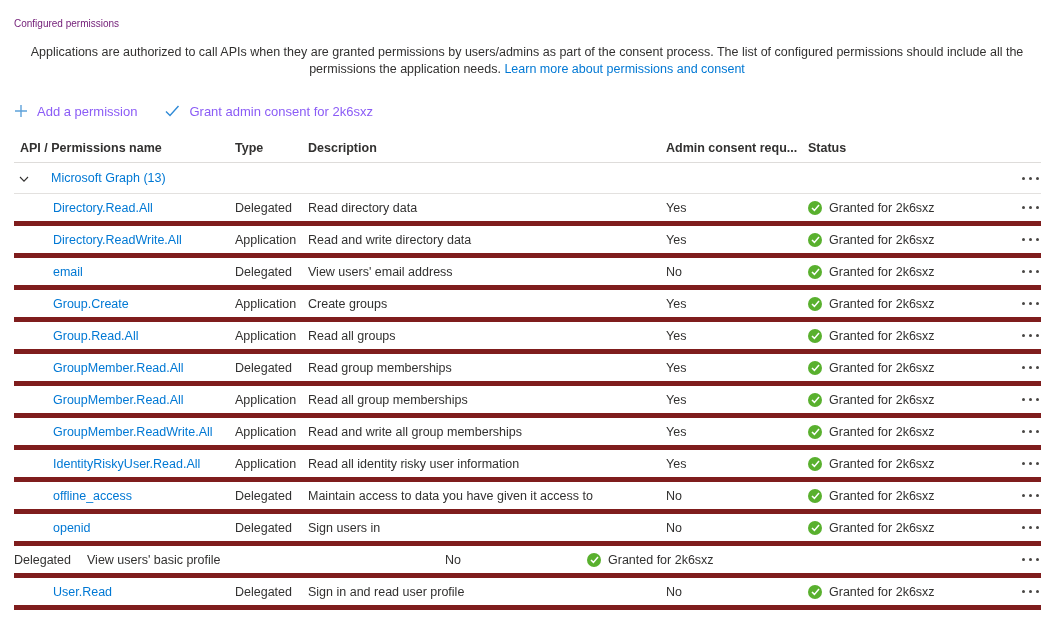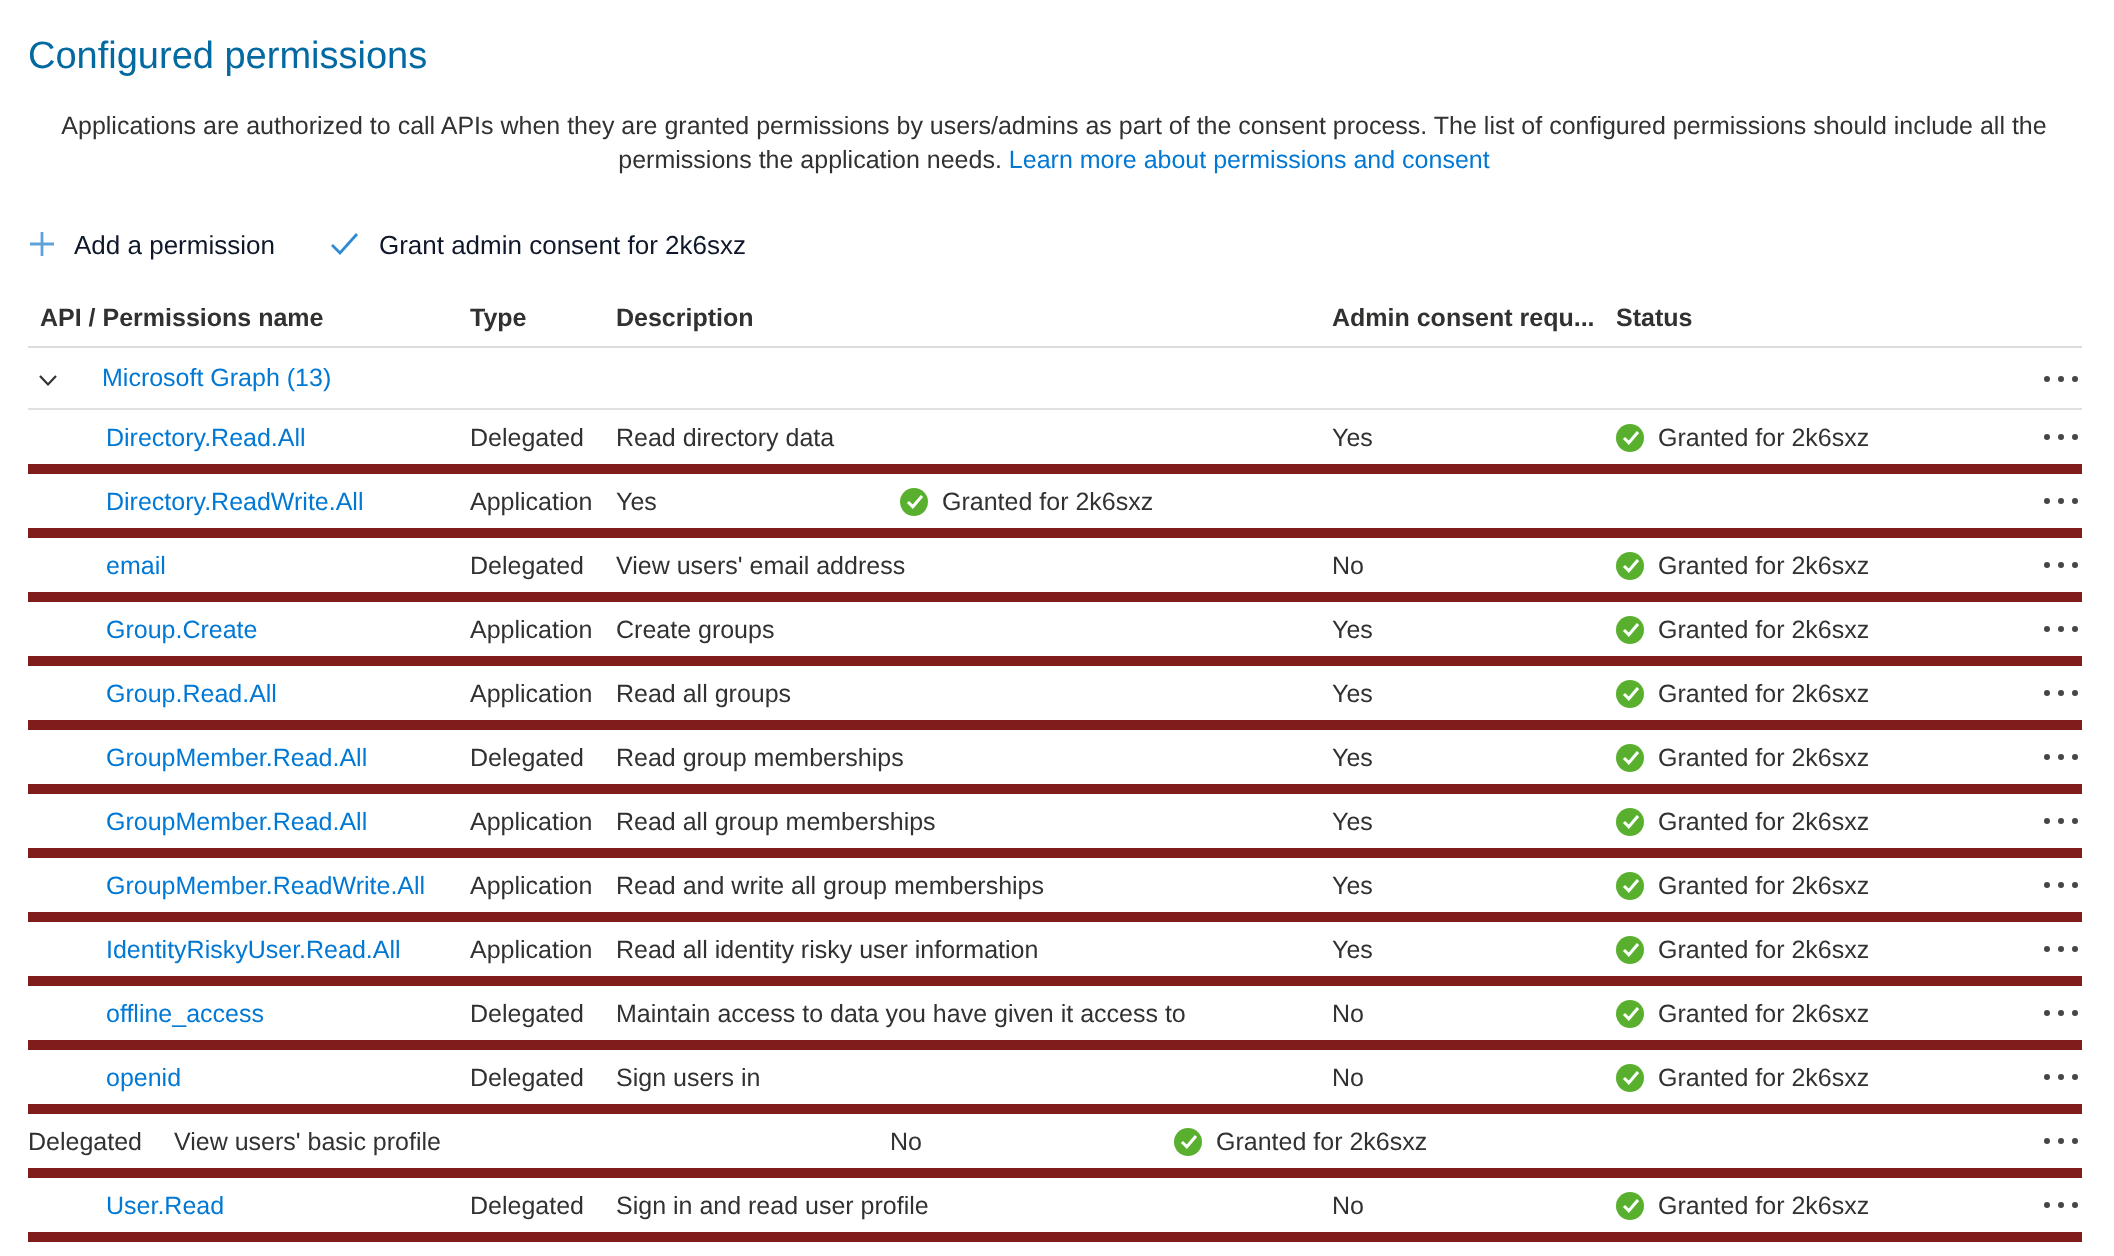--- a/index.html
+++ b/index.html
@@ -5,27 +5,27 @@
   * { box-sizing: border-box; }
   html, body { margin: 0; padding: 0; }
   body {
     width: 1057px; height: 628px; overflow: hidden;
     background: #ffffff; color: #323130;
     font-family: "Liberation Sans", sans-serif;
     -webkit-font-smoothing: antialiased;
   }
   .page { padding: 14px 16px 0 14px; }
 
-  .page-title { font-size: 19px; font-weight: 400; color: #0369a1; margin: 4px 0 0 0; }
+  .page-title { font-size: 10px; font-weight: 400; color: #701a75; margin: 4px 0 0 0; }
 
   .description { font-size: 12.5px; line-height: 17px; margin-top: 15px; max-width: 1026px; color: #323130; text-align: center; }
   .link { color: #0078d4; text-decoration: none; cursor: pointer; }
 
   .toolbar { margin-top: 23px; display: flex; align-items: center; gap: 28px; height: 20px; }
-  .toolbar-btn { display: inline-flex; align-items: center; gap: 9px; font-size: 13px; color: #0f172a; cursor: pointer; background: none; border: none; padding: 0; font-family: inherit; }
+  .toolbar-btn { display: inline-flex; align-items: center; gap: 9px; font-size: 13px; color: #8b5cf6; cursor: pointer; background: none; border: none; padding: 0; font-family: inherit; }
   .toolbar-btn svg { display: block; }
 
   .grid { margin-top: 13px; }
   .thead, .trow, .grouprow { display: flex; align-items: center; }
   .thead { height: 29px; border-bottom: 1px solid #dedcda; font-weight: 700; font-size: 12.5px; }
   .grouprow { height: 31px; border-bottom: 1px solid #e3e1df; }
   .trow { height: 32px; border-bottom: 5px solid #7f1d1d; font-size: 12.5px; }
 
   .cell { flex-shrink: 0; white-space: nowrap; overflow: hidden; text-overflow: ellipsis; }
   .col-name   { width: 221px; }
@@ -134,20 +134,21 @@
               <i></i>
             </span>
     </div>
   </div>
 
   <div class="trow">
     <div class="cell col-name">
       <a class="perm-link">Directory.ReadWrite.All</a>
     </div>
     <div class="cell col-type">Application</div>
+    <div class="cell col-desc">Read and write directory data</div>
     <div class="cell col-admin">Yes</div>
     <div class="cell col-status">
       <span class="status-icon">
         <svg width="9" height="8" viewBox="0 0 9 8">
                 <polyline points="1,4 3.4,6.4 8,1" stroke="#ffffff" stroke-width="1.5" fill="none"></polyline>
               </svg>
       </span>
       <span class="status-text">Granted for 2k6sxz</span>
     </div>
     <div class="cell col-actions">

